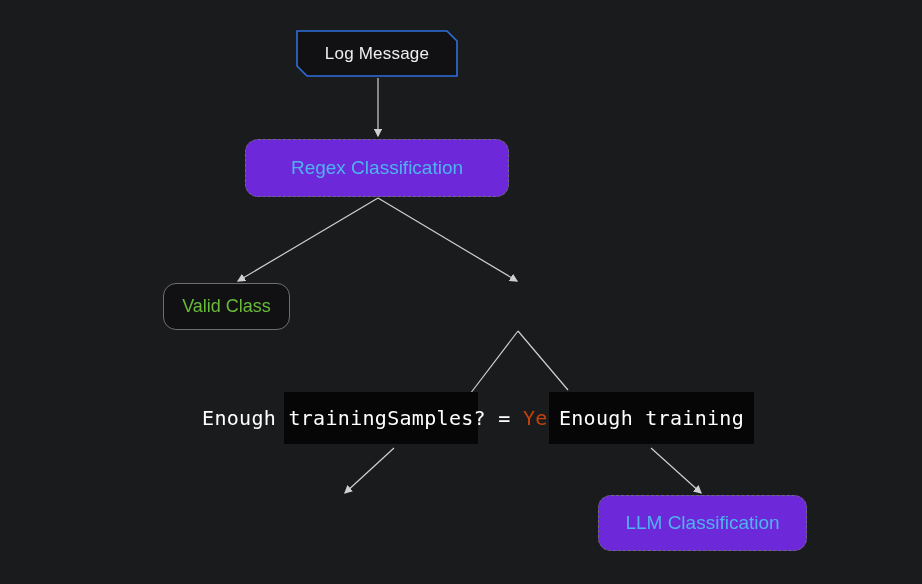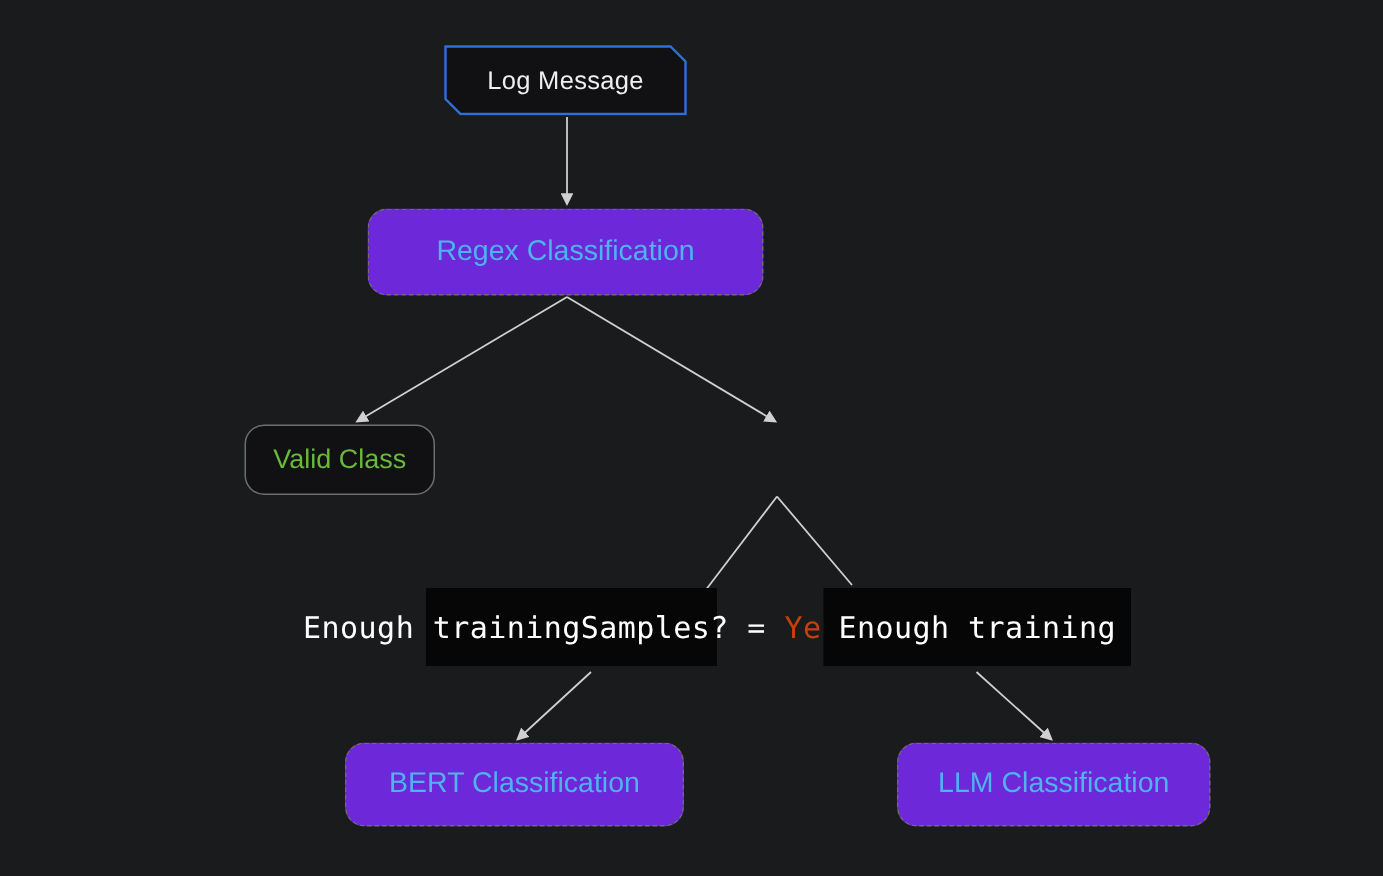--- a/index.html
+++ b/index.html
@@ -122,21 +122,18 @@
 
   <div class="node node-plain" id="n-enough-samples-yes" style="left: 284px; top: 392px; width: 194px; height: 52px;">
     <span class="ln">Enough training</span>
     <span class="ln"><span>Samples? = </span><span class="txt-amber">Yes</span></span>
   </div>
 
   <div class="node node-plain" id="n-enough-samples-no" style="left: 549px; top: 392px; width: 205px; height: 52px;">
     <span class="ln">Enough training</span>
   </div>
 
-  <div class="node node-dashed" id="n-bert-classification" style="left: 230px; top: 495px; width: 226px; height: 56px;">
-    <span class="txt-blue">BERT Classification</span>
-  </div>
 
   <div class="node node-dashed" id="n-llm-classification" style="left: 598px; top: 495px; width: 209px; height: 56px;">
     <span class="txt-blue">LLM Classification</span>
   </div>
 
 </div>
 
 </body></html>

